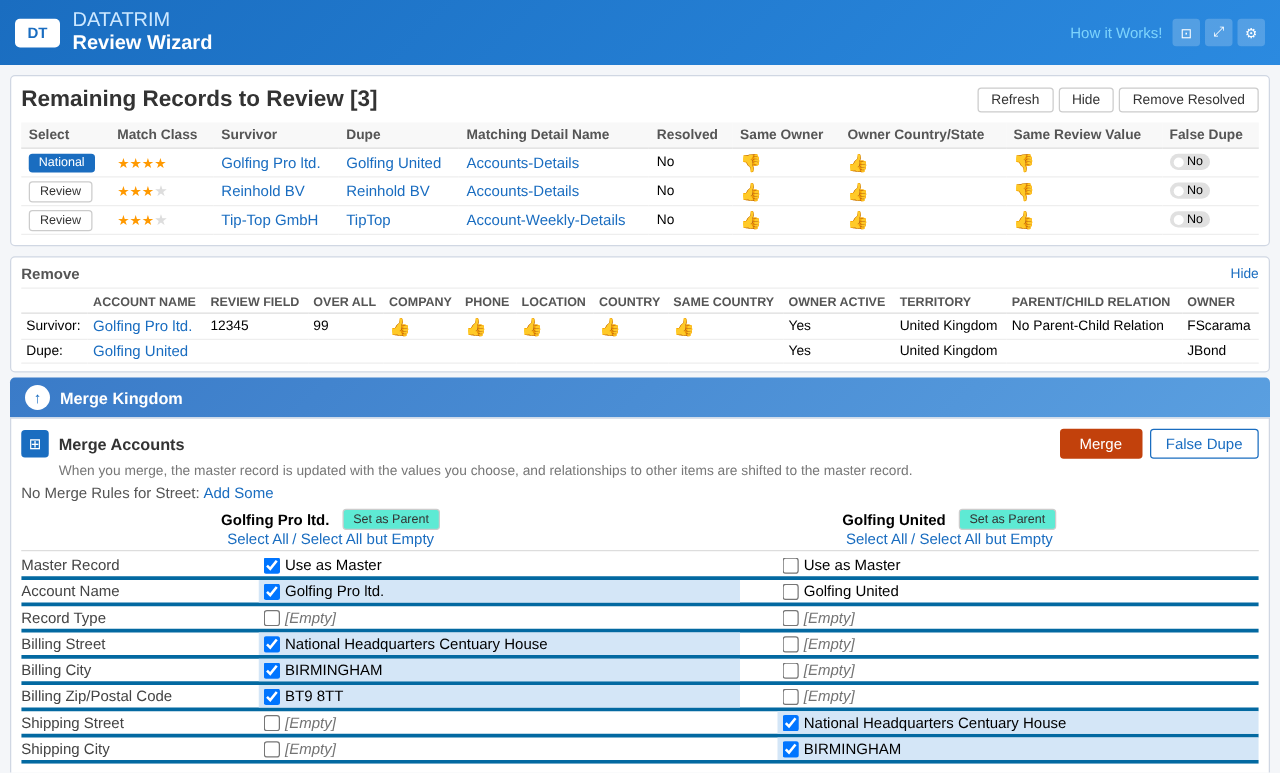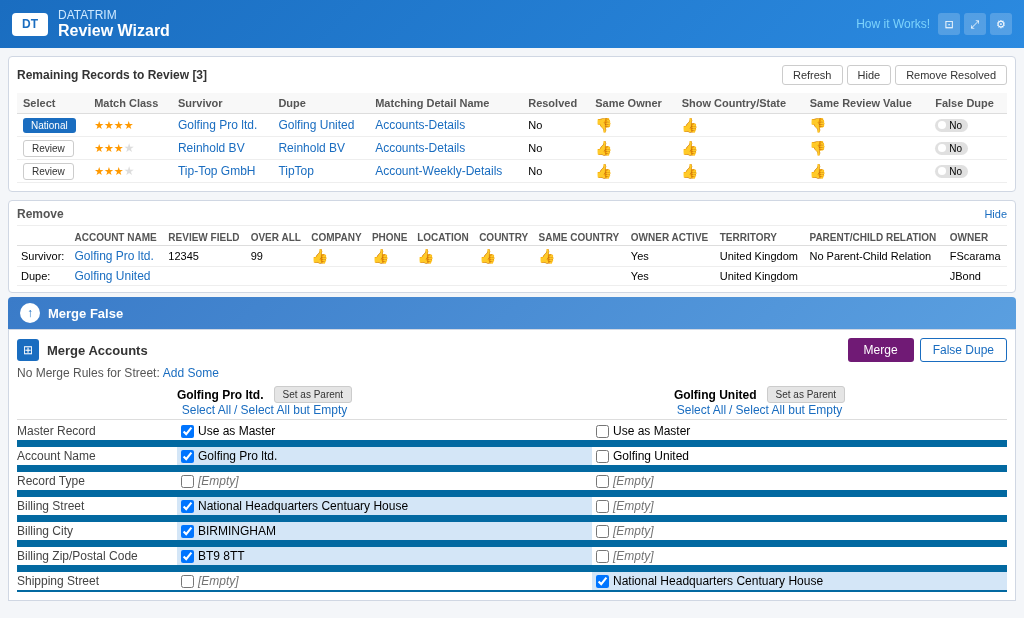--- a/index.html
+++ b/index.html
@@ -14,21 +14,21 @@
       justify-content: space-between;
     }
     .app-header-left { display: flex; align-items: center; gap: 10px; }
     .app-logo-box {
       background: white;
       border-radius: 4px;
       width: 36px; height: 23px;
       display: flex; align-items: center; justify-content: center;
       font-weight: bold; color: #1a6dc0; font-size: 10px;
     }
-    .app-title-block .subtitle { color: #cde8ff; font-size: 12px; }
+    .app-title-block .subtitle { color: #cde8ff; font-size: 16px; }
     .app-title-block .title { color: white; font-size: 16px; font-weight: bold; }
     .app-header-right { display: flex; align-items: center; gap: 8px; }
     .how-it-works { color: #7dd3fc; font-size: 12px; text-decoration: none; }
     .header-icons { display: flex; gap: 4px; }
     .header-icon-btn {
       background: rgba(255,255,255,0.2); border: none; color: white;
       width: 22px; height: 22px; border-radius: 3px; cursor: pointer;
       display: flex; align-items: center; justify-content: center; font-size: 11px;
     }
 
@@ -36,21 +36,21 @@
     .review-section {
       background: white;
       border: 1px solid #d0d7e3;
       margin: 8px;
       border-radius: 4px;
       padding: 8px;
     }
     .review-header {
       display: flex; align-items: center; justify-content: space-between; margin-bottom: 8px;
     }
-    .review-title { font-size: 12px; font-weight: bold; color: #333; }
+    .review-title { font-size: 18px; font-weight: bold; color: #333; }
     .btn-group { display: flex; gap: 4px; }
     .btn {
       padding: 3px 10px; border-radius: 3px; border: 1px solid #ccc;
       background: white; cursor: pointer; font-size: 11px; color: #333;
     }
 
     
     table { width: 100%; border-collapse: collapse; }
     th {
       background: #f8f8f8; border-bottom: 1px solid #ddd;
@@ -114,41 +114,41 @@
       display: flex; align-items: center; gap: 8px; margin-bottom: 4px;
     }
     .merge-section-icon {
       background: #1a6dc0; color: white; width: 22px; height: 22px;
       border-radius: 3px; display: flex; align-items: center; justify-content: center;
       font-size: 10px;
     }
     .merge-section-title { font-size: 13px; font-weight: bold; color: #333; }
     .merge-btn-group { margin-left: auto; display: flex; gap: 6px; }
     .btn-merge {
-      background: #701a75; color: white; padding: 4px 16px;
+      background: #c2410c; color: white; padding: 4px 16px;
       border-radius: 3px; border: none; cursor: pointer; font-size: 12px;
     }
     .btn-false-dupe {
       background: white; color: #1a6dc0; padding: 4px 12px;
       border-radius: 3px; border: 1px solid #1a6dc0; cursor: pointer; font-size: 12px;
     }
     .merge-desc { color: #777; font-size: 11px; margin: 2px 0 4px 30px; }
     .merge-rules { font-size: 11px; color: #555; margin-bottom: 6px; }
     .merge-rules a { color: #1a6dc0; }
     .set-parent-btn {
-      background: #e5e5e5; color: #333; padding: 2px 8px; border: 1px solid #ccc;
+      background: #5eead4; color: #333; padding: 2px 8px; border: 1px solid #ccc;
       border-radius: 3px; cursor: pointer; font-size: 10px; margin-left: 6px;
     }
     .select-all-links { font-size: 10px; color: #1a6dc0; }
     .select-all-links a { color: #1a6dc0; text-decoration: none; }
 
     
     .fields-container { font-size: 11px; max-height: 170px; overflow: hidden; }
     .field-row {
-      display: flex; align-items: flex-start; border-bottom: 7px solid #0369a1; min-height: 20px;
+      display: flex; align-items: flex-start; border-bottom: 3px solid #0369a1; min-height: 20px; gap: 30px;
     }
     .field-label { width: 160px; color: #444; padding: 2px 0; flex-shrink: 0; }
     .field-survivor { flex: 1; display: flex; align-items: center; gap: 4px; padding: 2px 4px; }
     .field-dupe { flex: 1; display: flex; align-items: center; gap: 4px; padding: 2px 4px; }
     .field-survivor.selected-bg { background: #d4e6f7; }
     .field-dupe.selected-bg { background: #d4e6f7; }
     .empty-val { color: #737373; font-style: italic; }
     input[type=checkbox] { width: 13px; height: 13px; cursor: pointer; }
 
     .col-header-row {
@@ -194,21 +194,21 @@
   <table>
     <thead>
       <tr>
         <th>Select</th>
         <th>Match Class</th>
         <th>Survivor</th>
         <th>Dupe</th>
         <th>Matching Detail Name</th>
         <th>Resolved</th>
         <th>Same Owner</th>
-        <th>Show Country/State</th>
+        <th>Owner Country/State</th>
         <th>Same Review Value</th>
         <th>False Dupe</th>
       </tr>
     </thead>
     <tbody id="review-tbody">
     <tr>
     <td>
       <span class="badge-selected">National</span>
     </td>
     <td>
@@ -326,34 +326,35 @@
         <td>JBond</td>
       </tr>
     </tbody>
   </table>
 </div>
 
 <div class="merge-wizard-header">
   <div class="merge-wizard-icon">
     <span>↑</span>
   </div>
-  <span class="merge-wizard-title">Merge False</span>
+  <span class="merge-wizard-title">Merge Kingdom</span>
 </div>
 
 <div class="merge-section">
   <div class="merge-section-header">
     <div class="merge-section-icon">
       <span>⊞</span>
     </div>
     <span class="merge-section-title">Merge Accounts</span>
     <div class="merge-btn-group">
       <button class="btn-merge">Merge</button>
       <button class="btn-false-dupe">False Dupe</button>
     </div>
   </div>
+  <p class="merge-desc">When you merge, the master record is updated with the values you choose, and relationships to other items are shifted to the master record.</p>
   <p class="merge-rules">
     <span>No Merge Rules for Street:</span>
     <a class="link" href="#">Add Some</a>
   </p>
 
   <div class="col-header-row">
     <div style="flex:1; display:flex; flex-direction:column; align-items:center;">
       <div style="display:flex;align-items:center;gap:4px;">
         <span class="survivor-name">Golfing Pro ltd.</span>
         <button class="set-parent-btn">Set as Parent</button>

